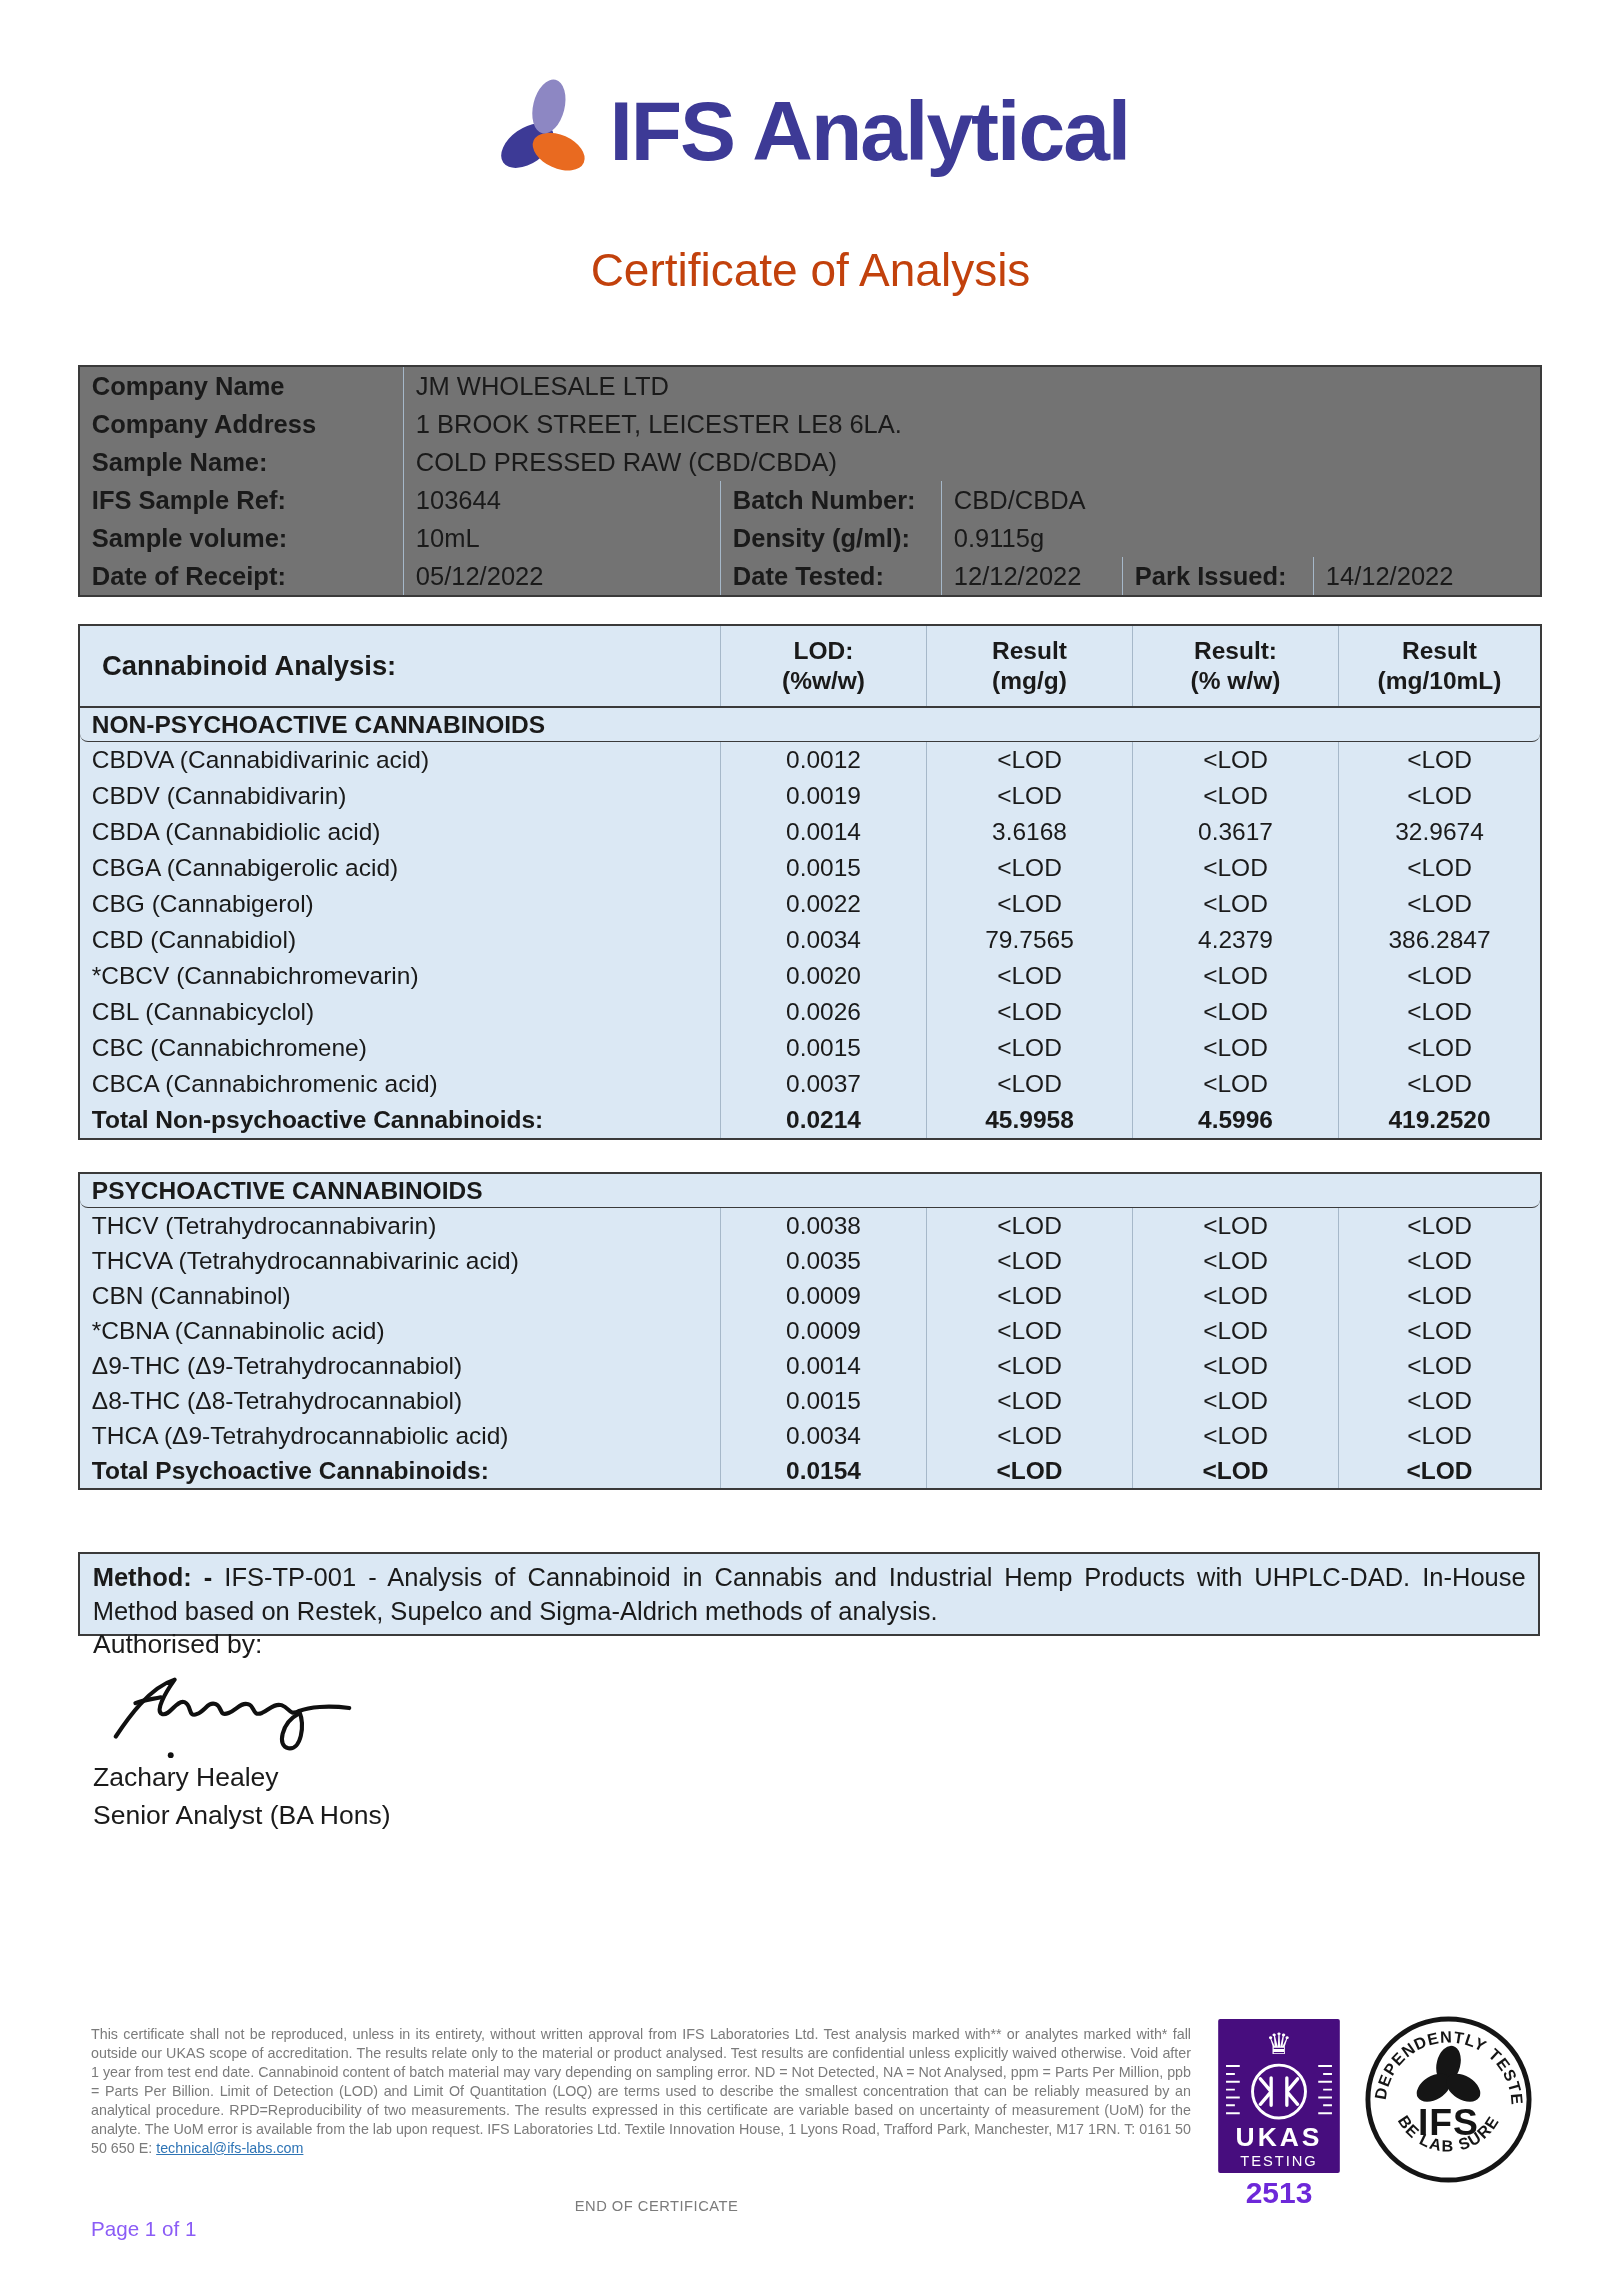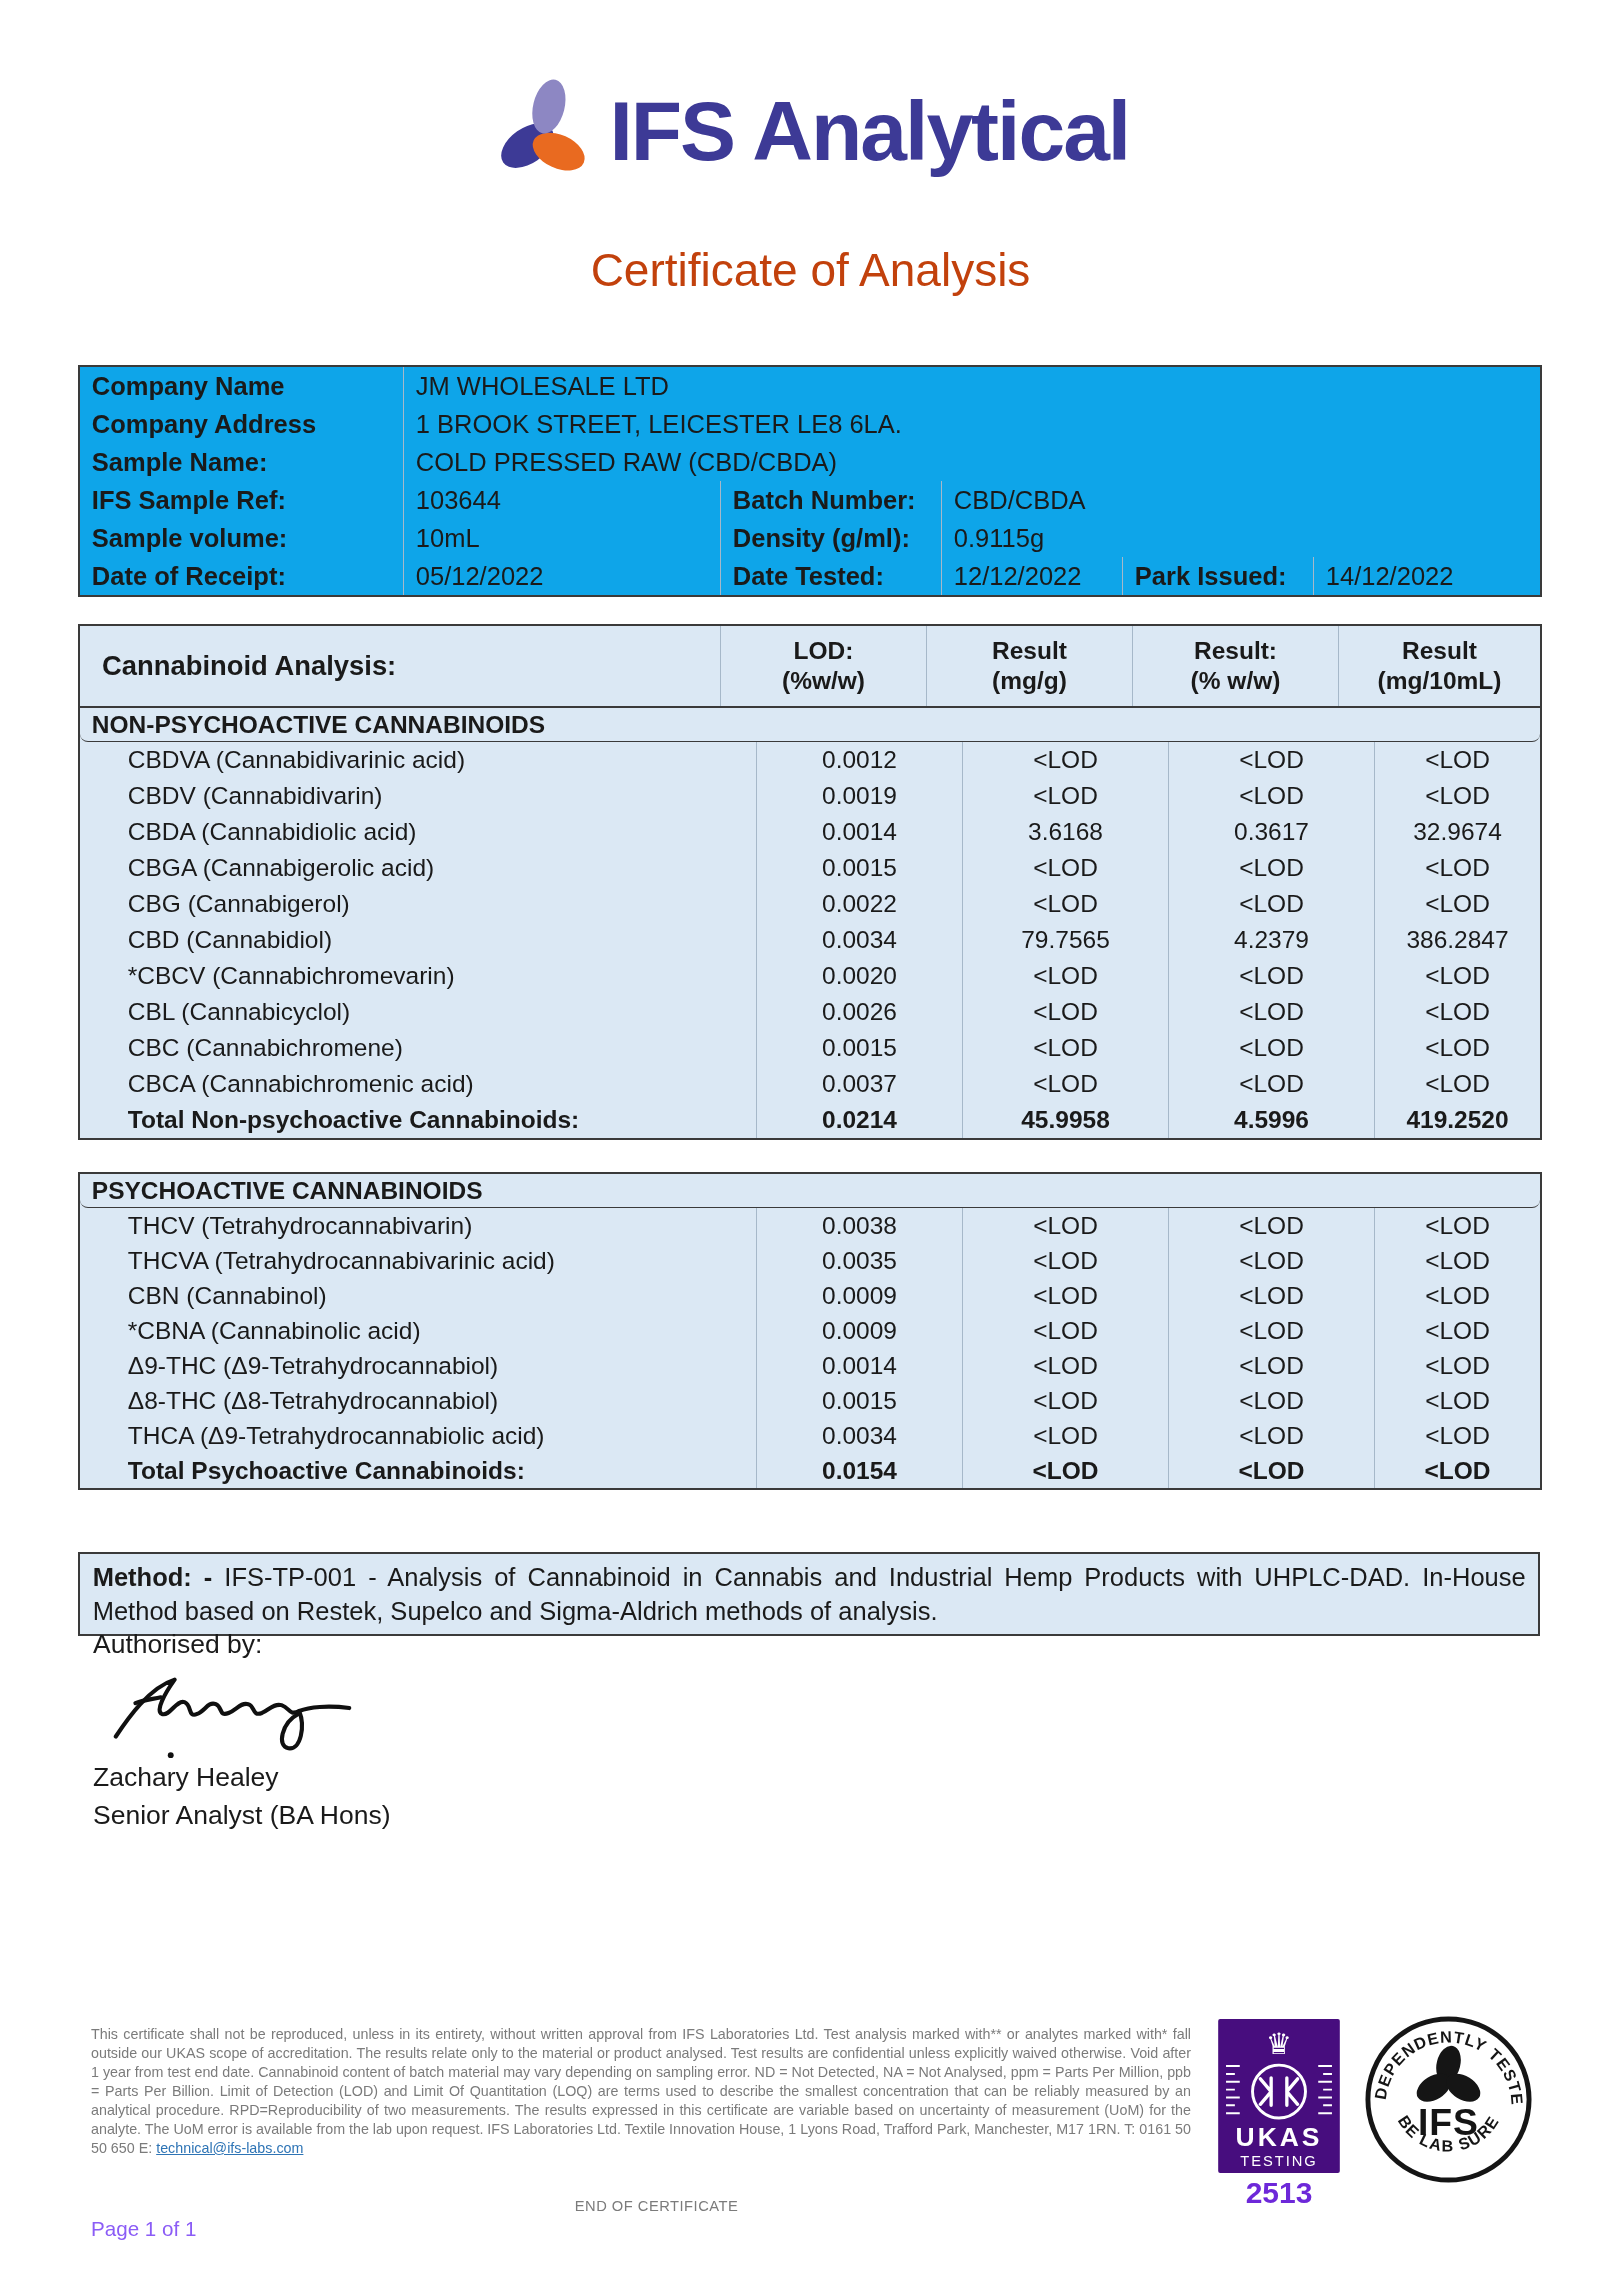--- a/index.html
+++ b/index.html
@@ -12,21 +12,21 @@
   .brand { position:absolute; top:73px; left:0; width:100%;
            display:flex; justify-content:center; align-items:center; gap:15.7px; }
   .brand-logo { width:102px; height:116px; }
   .brand-text { font-size:84px; font-weight:700; color:#3D3A96; letter-spacing:-2px; }
 
   .doc-title { position:absolute; top:243px; left:0; width:100%;
                text-align:center; font-size:46px; font-weight:400; color:#c2410c; }
 
   
   .info { position:absolute; left:78px; top:365px; width:1460px;
-          background:#0ea5e9; border:2px solid #3A3A3A;
+          background:#737373; border:2px solid #3A3A3A;
           display:grid; grid-template-columns:323px 317px 221px 181px 191px 1fr;
           grid-auto-rows:38px; }
   .icell { display:flex; align-items:center; font-size:25.5px; padding-left:11.8px;
            white-space:nowrap; overflow:hidden; }
   .ilabel { font-weight:700; }
   .sep { border-left:1px solid #A6B8C9; }
 
   
   .atable { position:absolute; left:78px; width:1460px;
             background:#DBE8F4; border:2px solid #3A3A3A; }
@@ -34,21 +34,21 @@
   .t2 { top:1172px; }
   .ahead { display:grid; grid-template-columns:640px 206px 206px 206px 1fr;
            border-bottom:2px solid #3A3A3A; height:80px; }
   .htitle { display:flex; align-items:center; padding-left:22px;
             font-size:27.4px; font-weight:700; }
   .hcol { display:flex; flex-direction:column; justify-content:center; align-items:center;
           font-size:24.5px; font-weight:700; line-height:30px;
           border-left:1px solid #A6B8C9; }
   .asection { height:33px; display:flex; align-items:center; padding-left:11.8px;
               font-weight:700; font-size:24.5px; border-bottom:1.5px solid #3A3A3A;border-radius:8px; }
-  .trow { display:grid; grid-template-columns:640px 206px 206px 206px 1fr; height:36px;margin-left:36px; }
+  .trow { display:grid; grid-template-columns:640px 206px 206px 206px 1fr; height:36px; }
   .t2 .trow { height:35px; }
   .tcell { display:flex; align-items:center; font-size:24.5px; white-space:nowrap; }
   .tcell.c0 { padding-left:11.8px; }
   .tcell.c1,.tcell.c2,.tcell.c3,.tcell.c4 { justify-content:center; border-left:1px solid #A6B8C9; }
   .trow.bold .tcell { font-weight:700; }
 
   
   .method { position:absolute; left:78px; top:1511px; width:1433px;
             background:#DBE8F4; border:2px solid #3A3A3A; padding:5.9px 12.7px;
             font-size:25.5px; line-height:34px; text-align:justify;margin-top:41px; }

